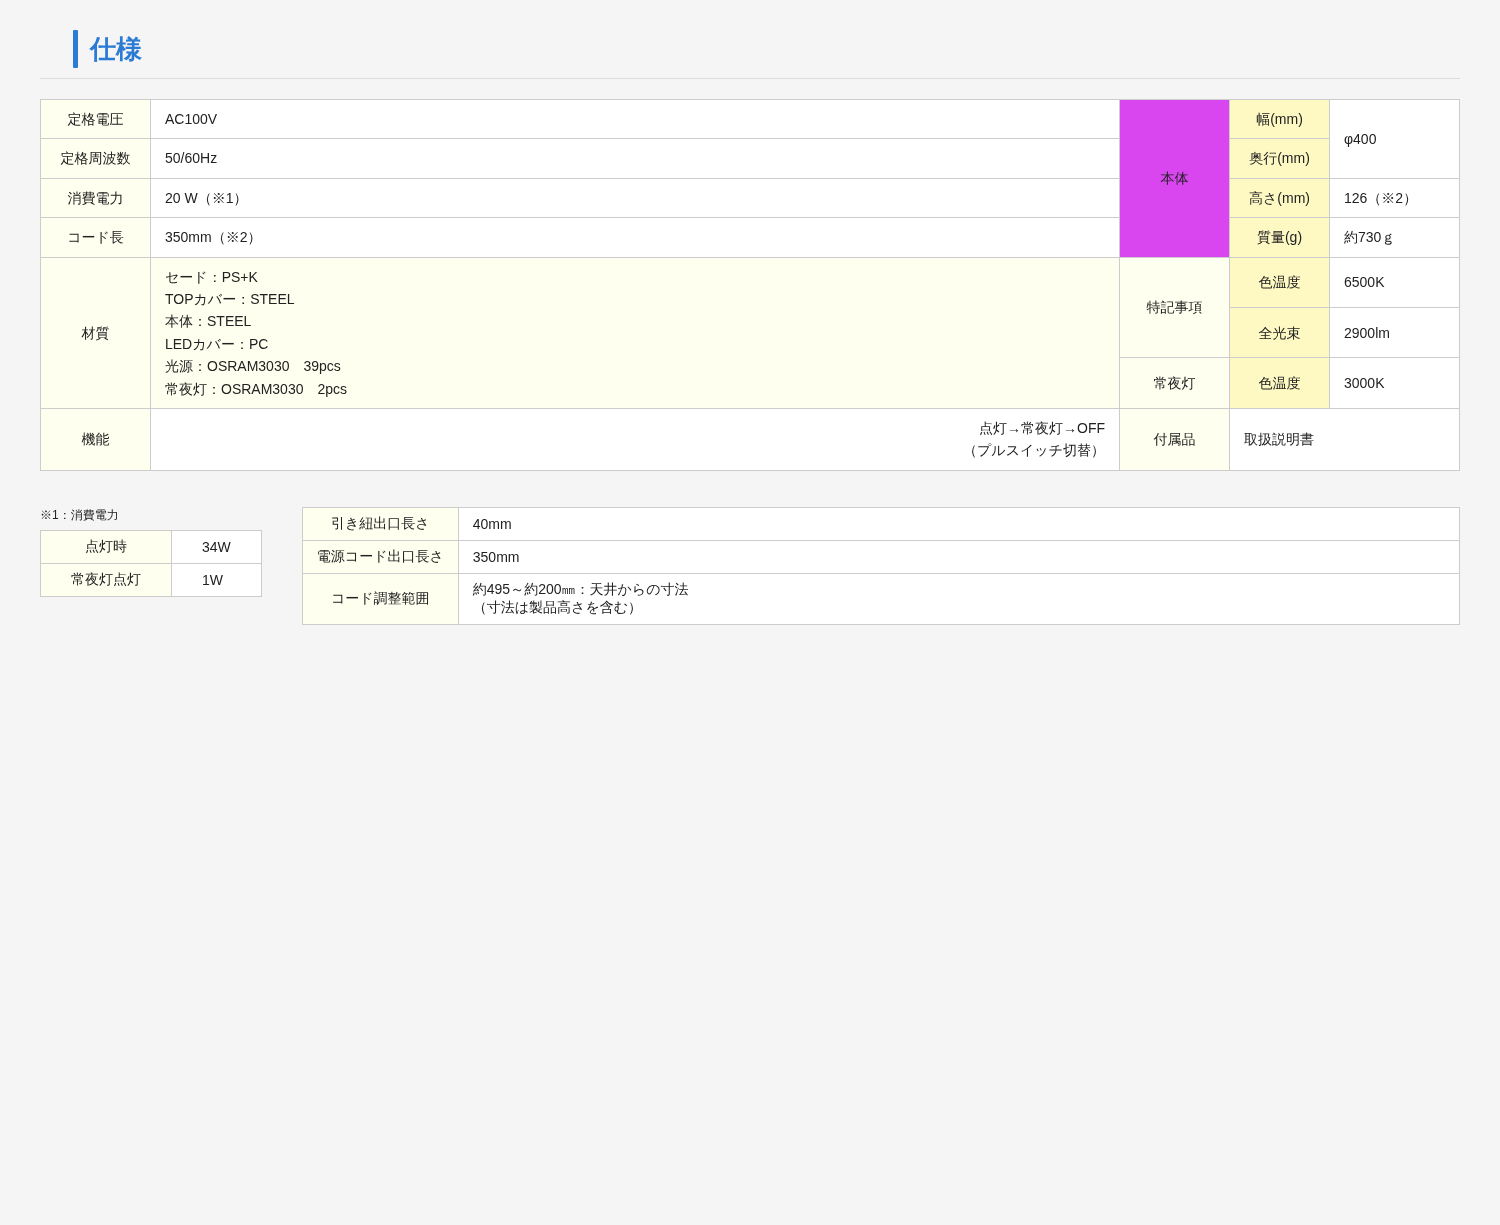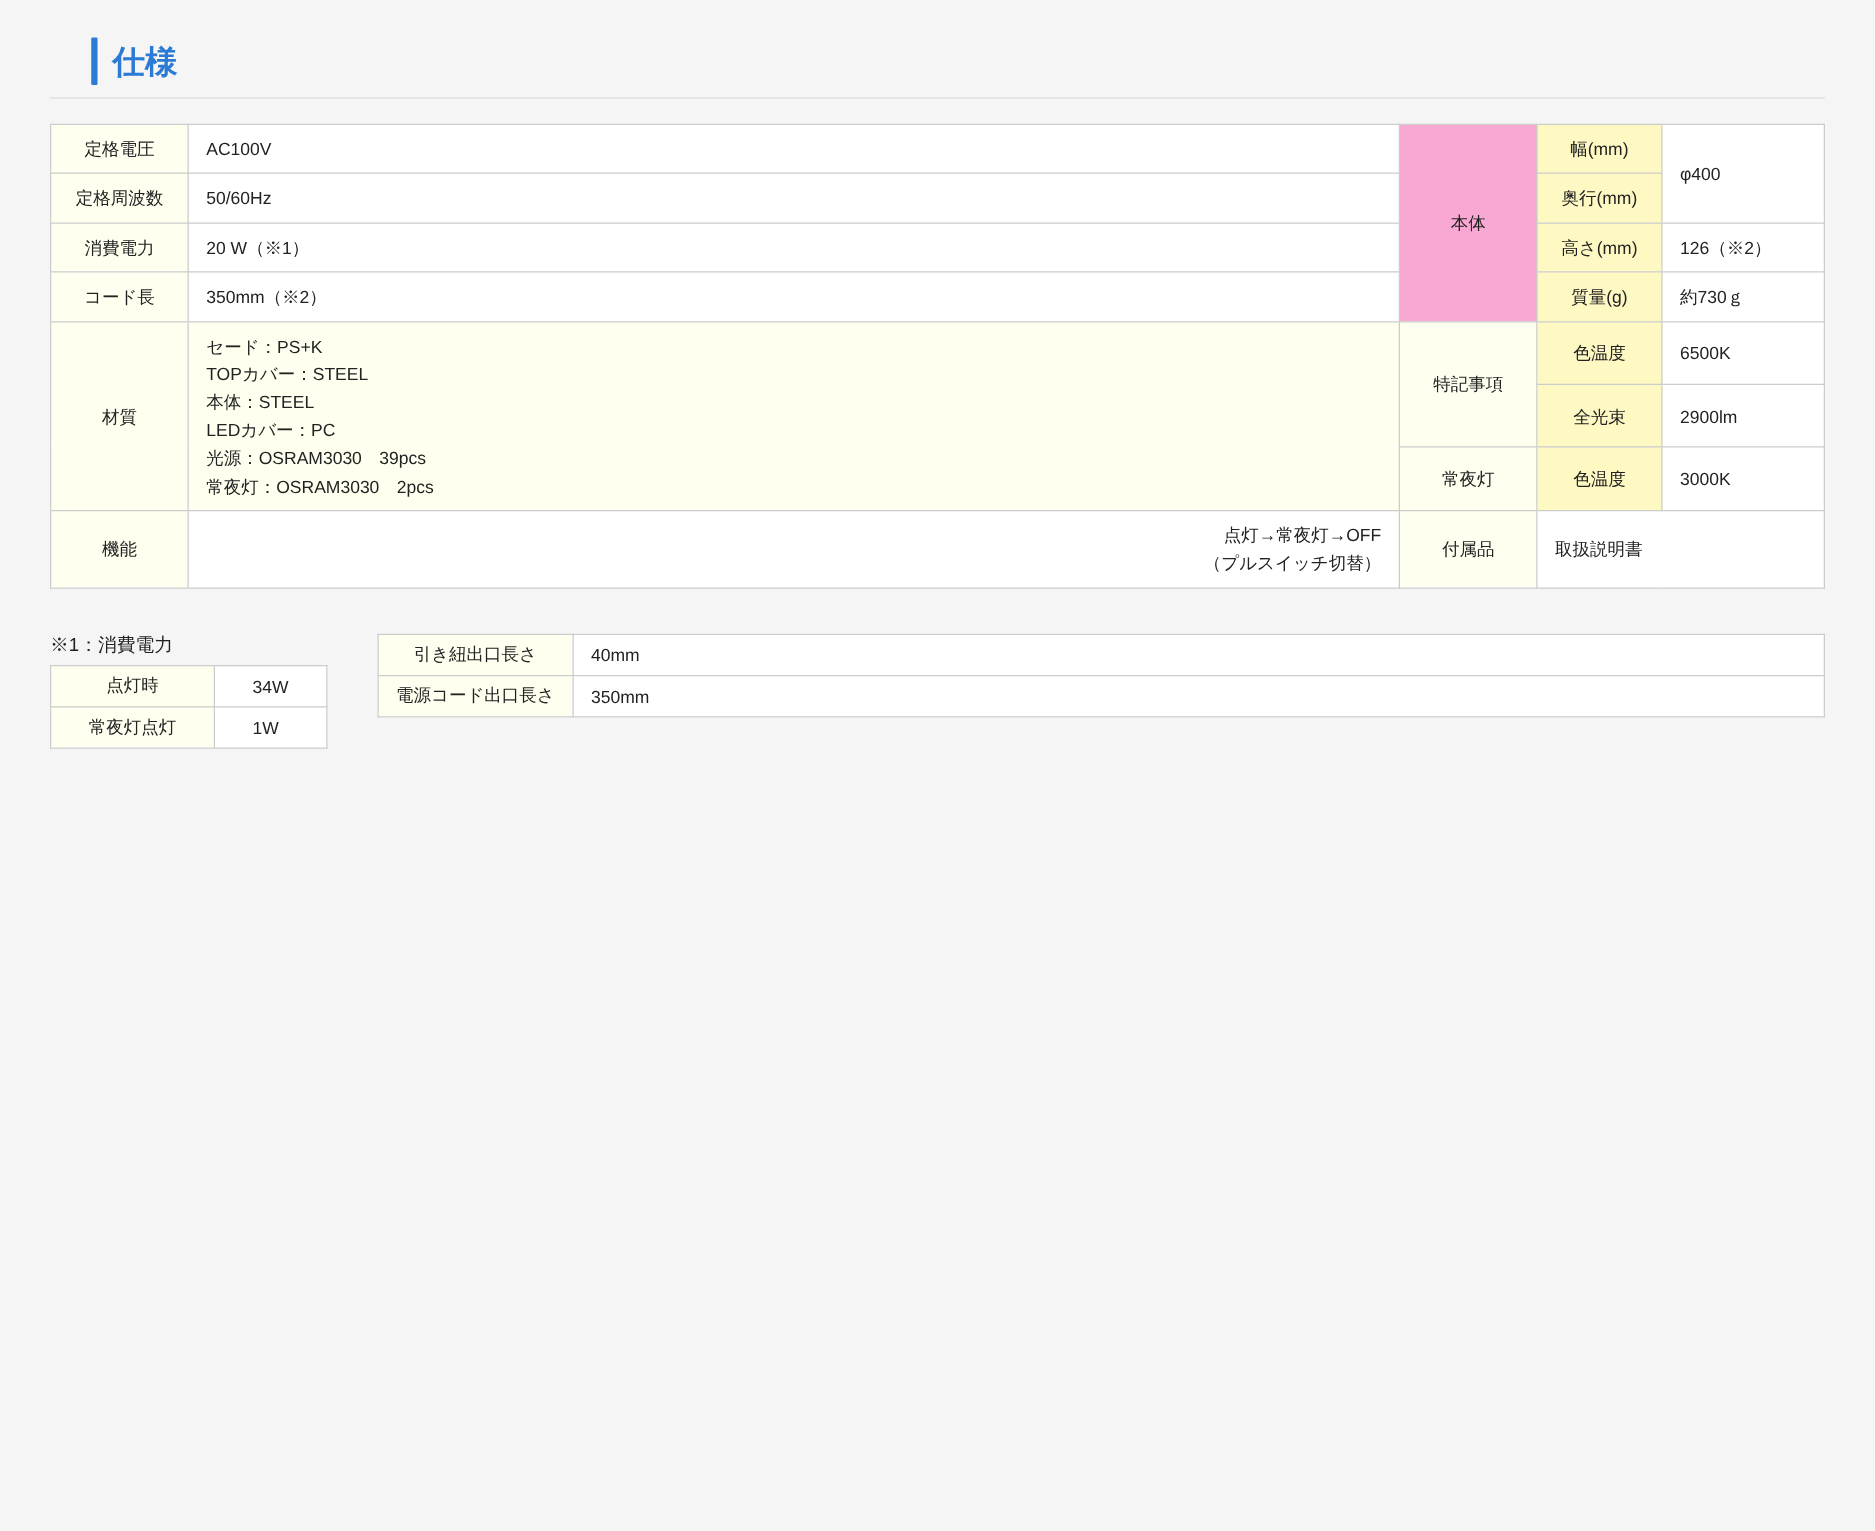--- a/index.html
+++ b/index.html
@@ -83,21 +83,21 @@
 
     .note-left {
       flex: 0 0 auto;
     }
 
     .note-right {
       flex: 1;
     }
 
     .note-title {
-      font-size: 15px;
+      font-size: 12px;
       margin-bottom: 6px;
       color: #222;
     }
 
     .note-table {
       border-collapse: collapse;
       background: #fff;
     }
 
     .note-table td {
@@ -151,21 +151,21 @@
   <div class="title-bar"></div>
   <h1 class="page-title">仕様</h1>
 </div>
 
 <table class="main-table">
   <tbody>
 
     <tr>
       <td class="label-cell">定格電圧</td>
       <td class="value-cell">AC100V</td>
-      <td class="label-cell" rowspan="4" style="width:110px;background:#f9a8d4;">本体</td>
+      <td class="label-cell" rowspan="4" style="width:110px;background:#d946ef;">本体</td>
       <td class="sub-label-cell">幅(mm)</td>
       <td class="sub-value-cell" rowspan="2">φ400</td>
     </tr>
 
     <tr>
       <td class="label-cell">定格周波数</td>
       <td class="value-cell">50/60Hz</td>
       <td class="sub-label-cell">奥行(mm)</td>
     </tr>
 
@@ -239,16 +239,21 @@
     <table class="note2-table">
       <tbody>
         <tr>
           <td class="label-cell">引き紐出口長さ</td>
           <td class="value-cell">40mm</td>
         </tr>
         <tr>
           <td class="label-cell">電源コード出口長さ</td>
           <td class="value-cell">350mm</td>
         </tr>
+        <tr>
+          <td class="label-cell">コード調整範囲</td>
+          <td class="value-cell" style="white-space:pre-line;">約495～約200㎜：天井からの寸法
+（寸法は製品高さを含む）</td>
+        </tr>
       </tbody>
     </table>
   </div>
 </div>
 
 </body></html>

